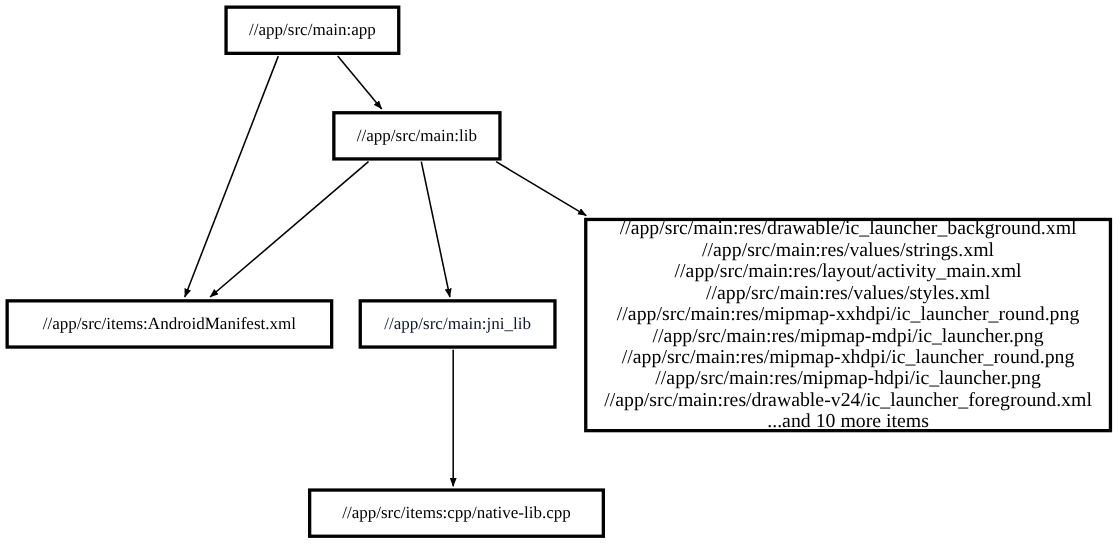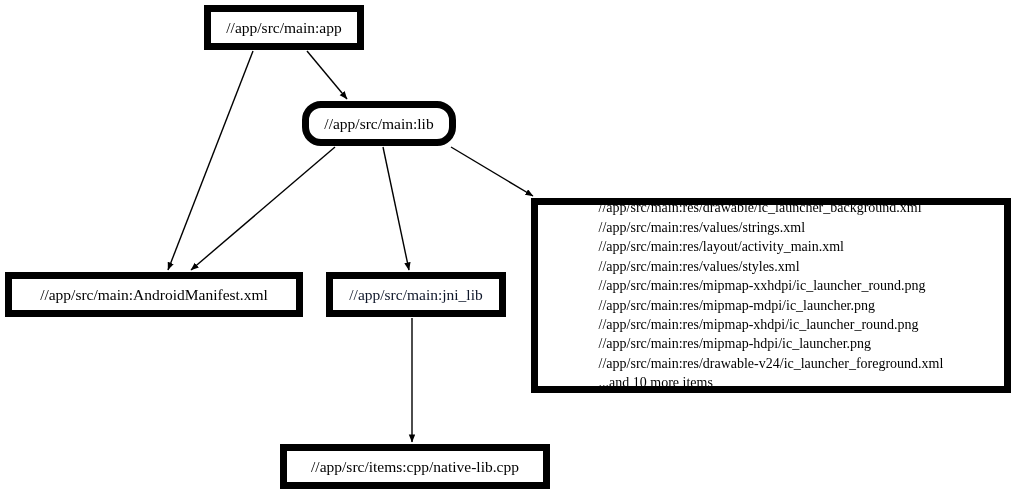--- a/index.html
+++ b/index.html
@@ -19,43 +19,43 @@
     position: absolute;
     left: 0;
     top: 0;
     width: 1018px;
     height: 496px;
     pointer-events: none;
   }
   .node {
     position: absolute;
     box-sizing: border-box;
-    border: 7px solid #eab308;
+    border: 3px solid #eab308;
     background: #ffffff;
     display: flex;
     align-items: center;
     justify-content: center;
-    text-align: left;
+    text-align: center;
     color: #000000;
     font-size: 15.5px;
     line-height: 1;
     white-space: nowrap;
   }
   .node-label {
     display: block;
   }
   .node-multiline {
     align-items: center;
     justify-content: center;
     padding: 6px 8px;
   }
   .node-multiline .node-label {
     white-space: pre-line;
     line-height: 19.4px;
-    font-size: 14px;
+    font-size: 18px;
   }
 </style>
 </head>
 <body>
 
 <div id="canvas" style="background: rgb(255, 255, 255);">
   <svg id="edge-layer" viewBox="0 0 1018 496" width="1018" height="496" xmlns="http://www.w3.org/2000/svg">
     <defs>
       <marker id="arrowhead" markerWidth="9" markerHeight="9" refX="7.6" refY="3.2" orient="auto" markerUnits="userSpaceOnUse">
         <path d="M0,0 L8,3.2 L0,6.4 z" fill="#000000"></path>
@@ -67,25 +67,25 @@
         <line x1="335" y1="147" x2="191" y2="270" stroke="#000000" stroke-width="1.4" marker-end="url(#arrowhead)"></line>
         <line x1="383" y1="147" x2="409" y2="270" stroke="#000000" stroke-width="1.4" marker-end="url(#arrowhead)"></line>
         <line x1="451" y1="147" x2="533" y2="196" stroke="#000000" stroke-width="1.4" marker-end="url(#arrowhead)"></line>
         <line x1="412" y1="318" x2="412" y2="442" stroke="#000000" stroke-width="1.4" marker-end="url(#arrowhead)"></line>
       </g>
   </svg>
   <div id="nodes-group">
       <div class="node" style="left: 204px; top: 5px; width: 160px; height: 45px; border-color: rgb(0, 0, 0); background: rgb(255, 255, 255); color: rgb(0, 0, 0);">
         <span class="node-label">//app/src/main:app</span>
       </div>
-      <div class="node" style="left: 302px; top: 101px; width: 154px; height: 45px; border-color: rgb(0, 0, 0); background: rgb(255, 255, 255); color: rgb(0, 0, 0); border-radius: 19px;">
+      <div class="node" style="left: 302px; top: 101px; width: 154px; height: 45px; border-color: rgb(0, 0, 0); background: rgb(255, 255, 255); color: rgb(0, 0, 0);">
         <span class="node-label">//app/src/main:lib</span>
       </div>
       <div class="node" style="left: 5px; top: 272px; width: 298px; height: 45px; border-color: rgb(0, 0, 0); background: rgb(255, 255, 255); color: rgb(0, 0, 0);">
-        <span class="node-label">//app/src/main:AndroidManifest.xml</span>
+        <span class="node-label">//app/src/items:AndroidManifest.xml</span>
       </div>
       <div class="node" style="left: 326px; top: 272px; width: 180px; height: 45px; border-color: rgb(0, 0, 0); background: rgb(255, 255, 255); color: #0f172a;">
         <span class="node-label">//app/src/main:jni_lib</span>
       </div>
       <div class="node node-multiline" style="left: 531px; top: 198px; width: 480px; height: 195px; border-color: rgb(0, 0, 0); background: rgb(255, 255, 255); color: rgb(0, 0, 0);">
         <span class="node-label">//app/src/main:res/drawable/ic_launcher_background.xml
 //app/src/main:res/values/strings.xml
 //app/src/main:res/layout/activity_main.xml
 //app/src/main:res/values/styles.xml
 //app/src/main:res/mipmap-xxhdpi/ic_launcher_round.png

